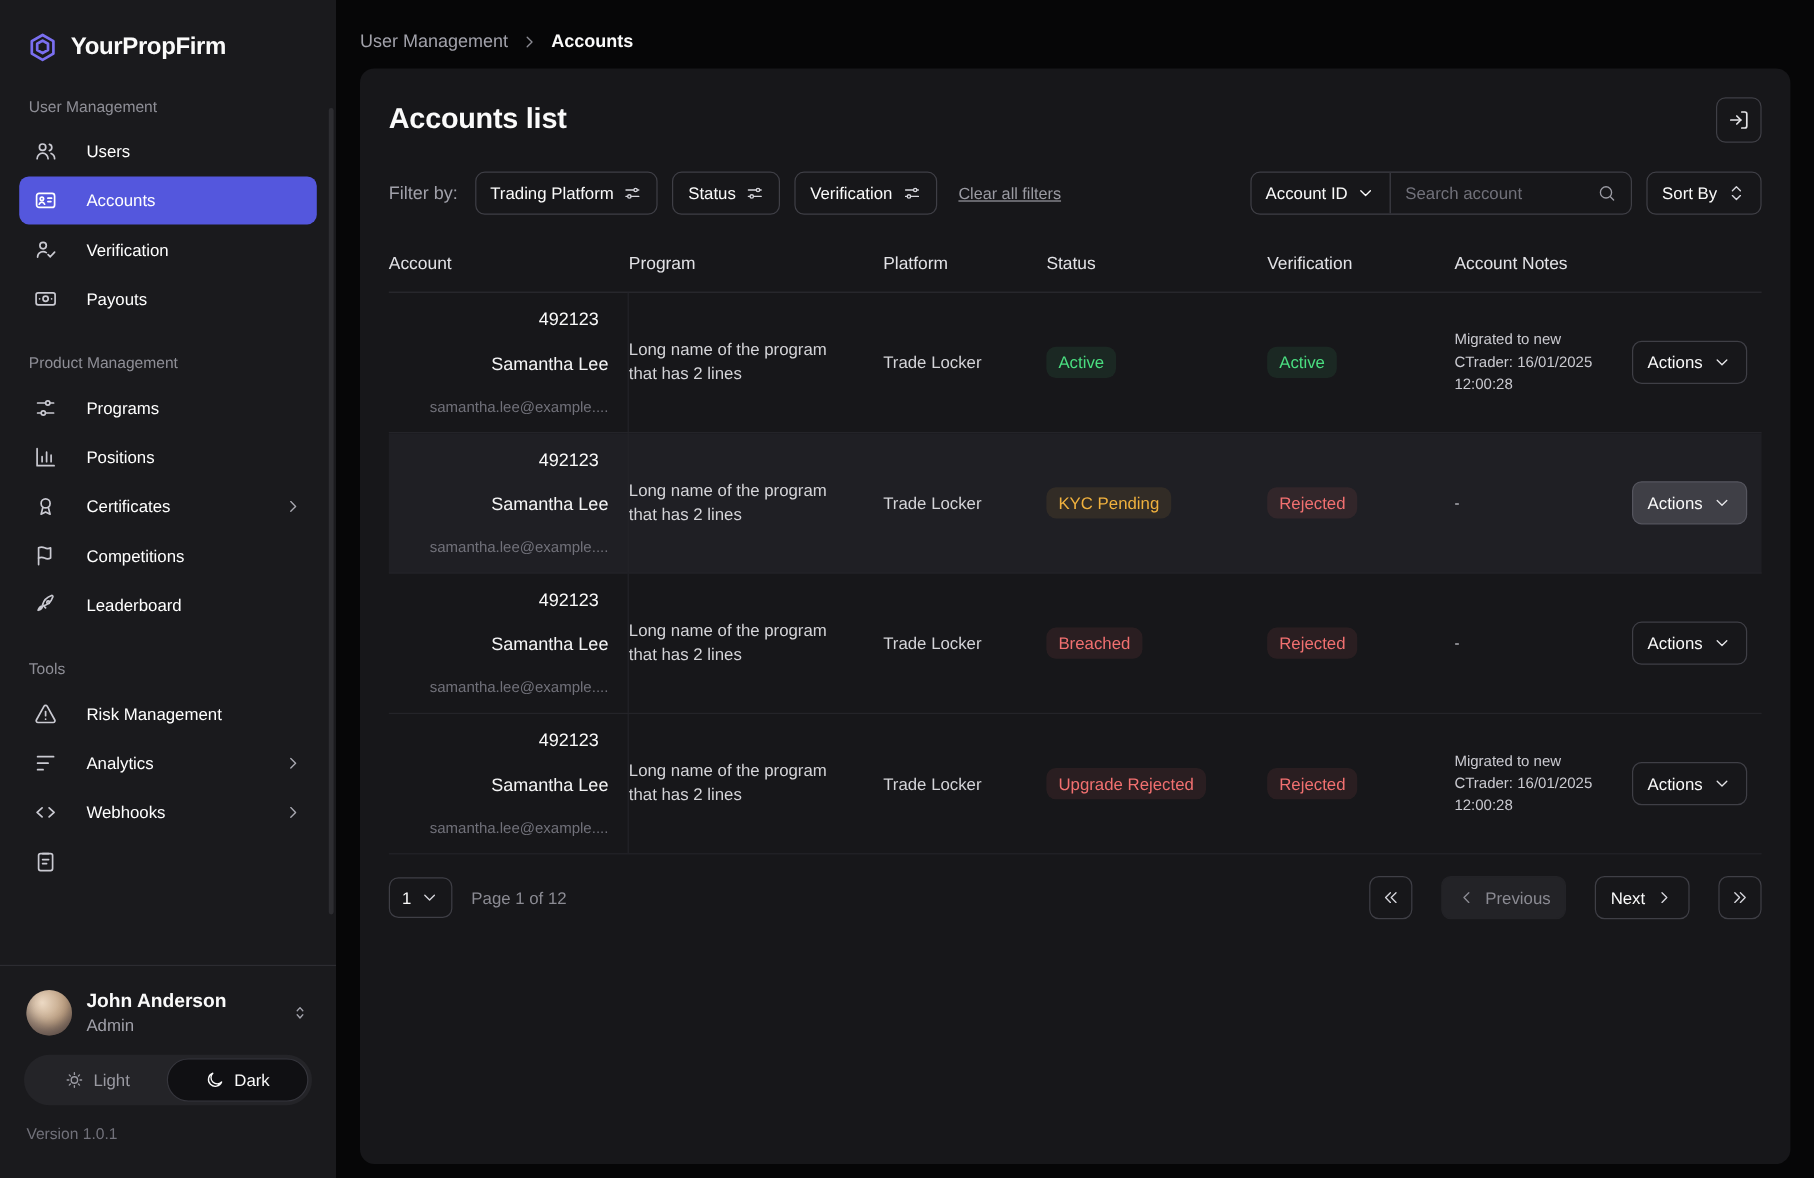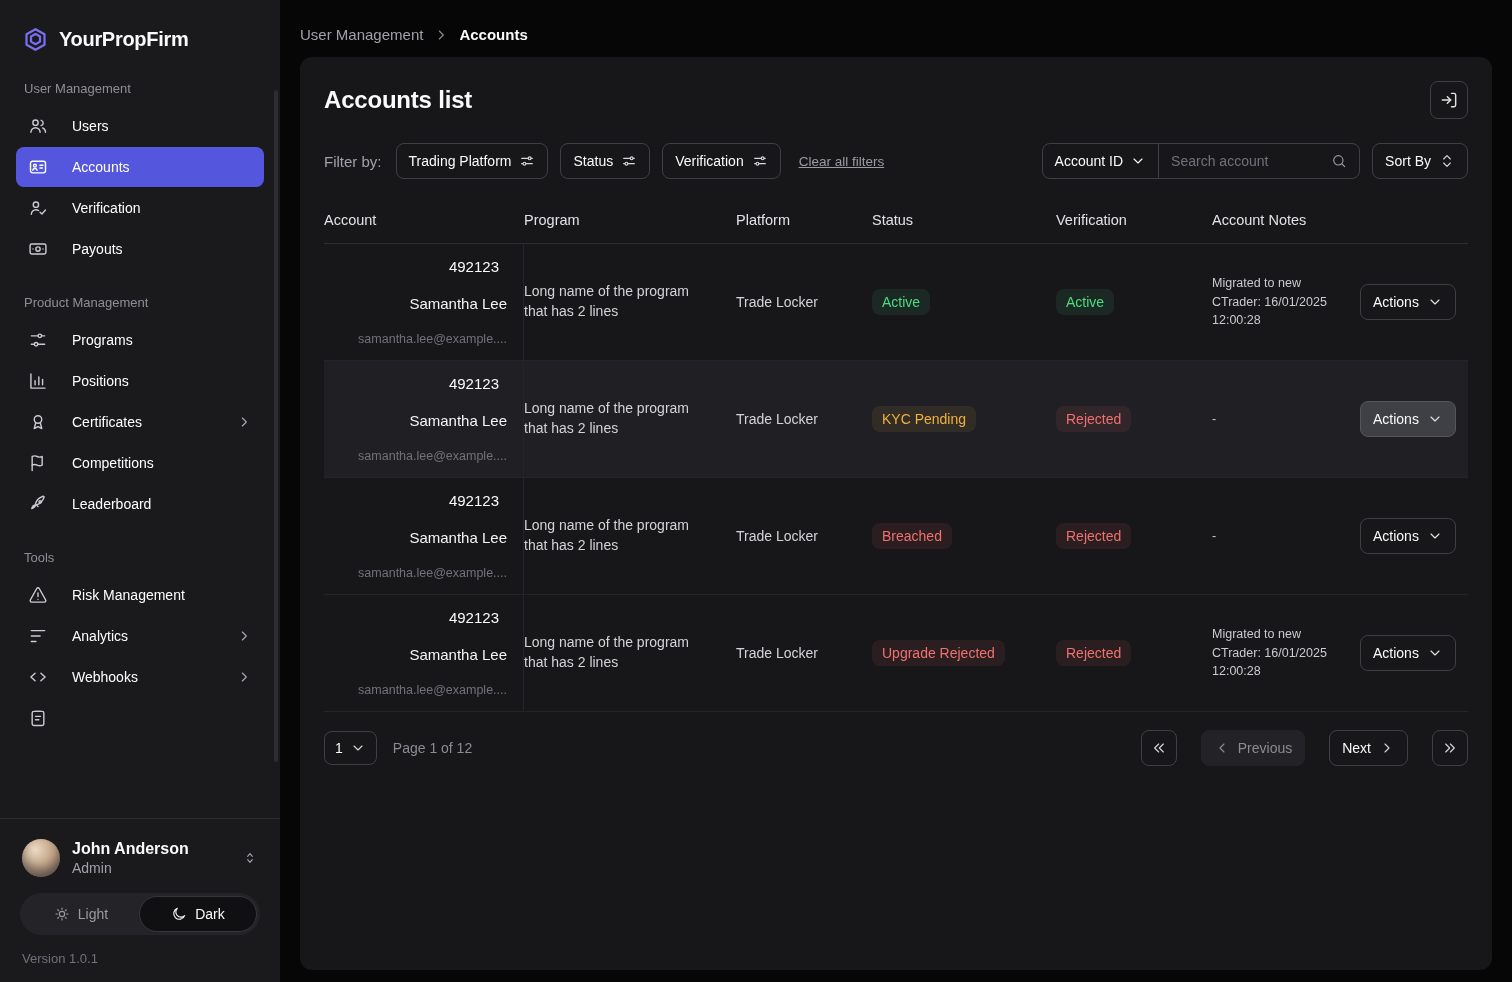--- a/index.html
+++ b/index.html
@@ -28,21 +28,21 @@
   .nav{flex:1;overflow:hidden;padding:0 16px;min-height:0}
   .section-title{font-size:13px;color:#8e8e96;margin:12px 8px 10px}
   .section-title.gap{margin-top:26px}
   .nav-item{display:flex;align-items:center;gap:24px;height:40px;padding:0 12px;border-radius:8px;
             color:#ffffff;font-size:14px;margin-bottom:1px;cursor:pointer;text-decoration:none}
   .nav-item .nav-icon{color:#cacad2}
   .nav-item.active{background:var(--accent)}
   .nav-item.active .nav-icon{color:#fff}
   .nav-item .chev{margin-left:auto;color:#a8a8b0;width:16px;height:16px}
   .sidebar-scrollbar{position:absolute;top:90px;right:2px;width:4px;height:672px;background:#45454c;border-radius:2px;opacity:.45;cursor:pointer}
-  .sidebar-footer{border-top:1px solid #2c2c31;padding:12px 16px 16px}
+  .sidebar-footer{border-top:1px solid #2c2c31;padding:12px 16px 30px}
   .profile-row{display:flex;align-items:center;gap:12px;padding:8px 6px 14px;cursor:pointer;border-radius:8px}
   .avatar{width:38px;height:38px;border-radius:50%;flex:none;
           background:radial-gradient(circle at 35% 28%,#ecd9c4,#bb9d7e 55%,#7d6147 95%);
           box-shadow:inset 0 -8px 10px rgba(40,40,60,.45)}
   .profile-names{display:flex;flex-direction:column;gap:2px;flex:1;min-width:0}
   .profile-name{font-size:16px;font-weight:700}
   .profile-role{font-size:14px;color:var(--muted)}
   .updown{color:#a1a1aa;width:16px;height:16px}
   .theme-toggle{display:flex;background:#242428;border-radius:999px;padding:3px;height:42px;margin:2px 4px 16px}
   .theme-seg{flex:1;display:flex;align-items:center;justify-content:center;gap:8px;border:none;background:transparent;

